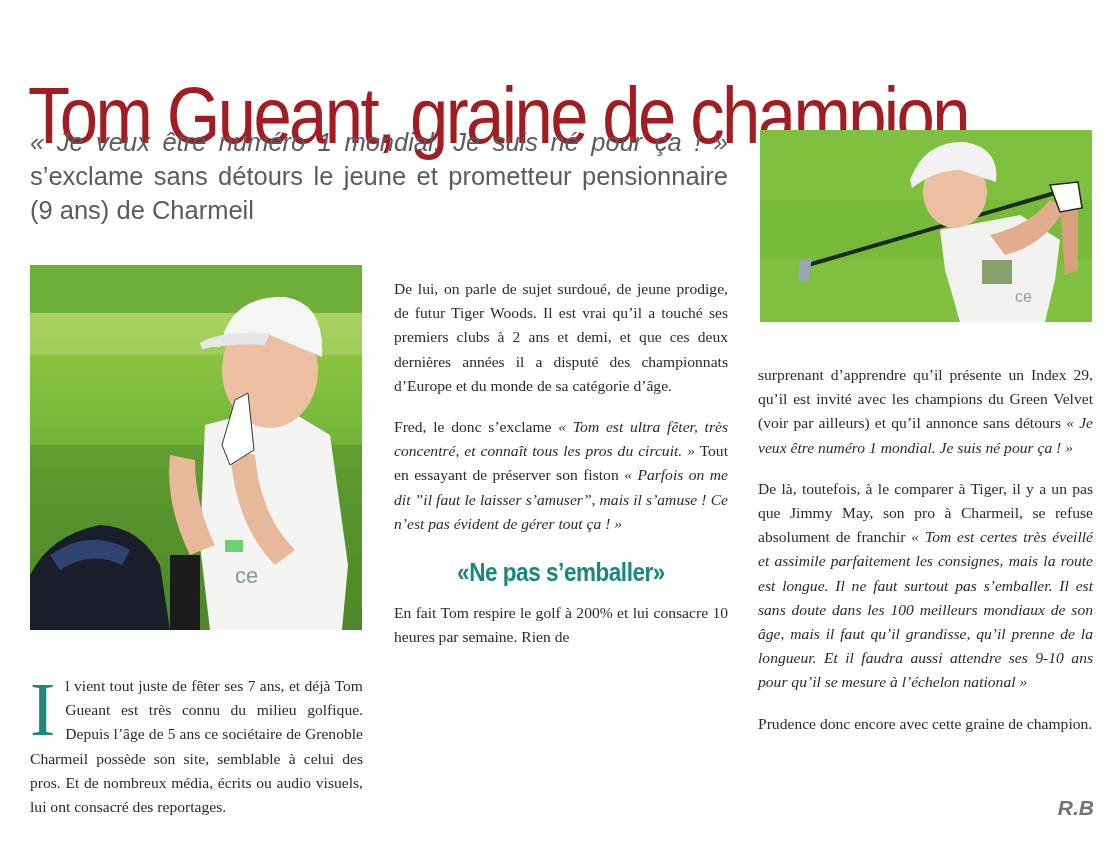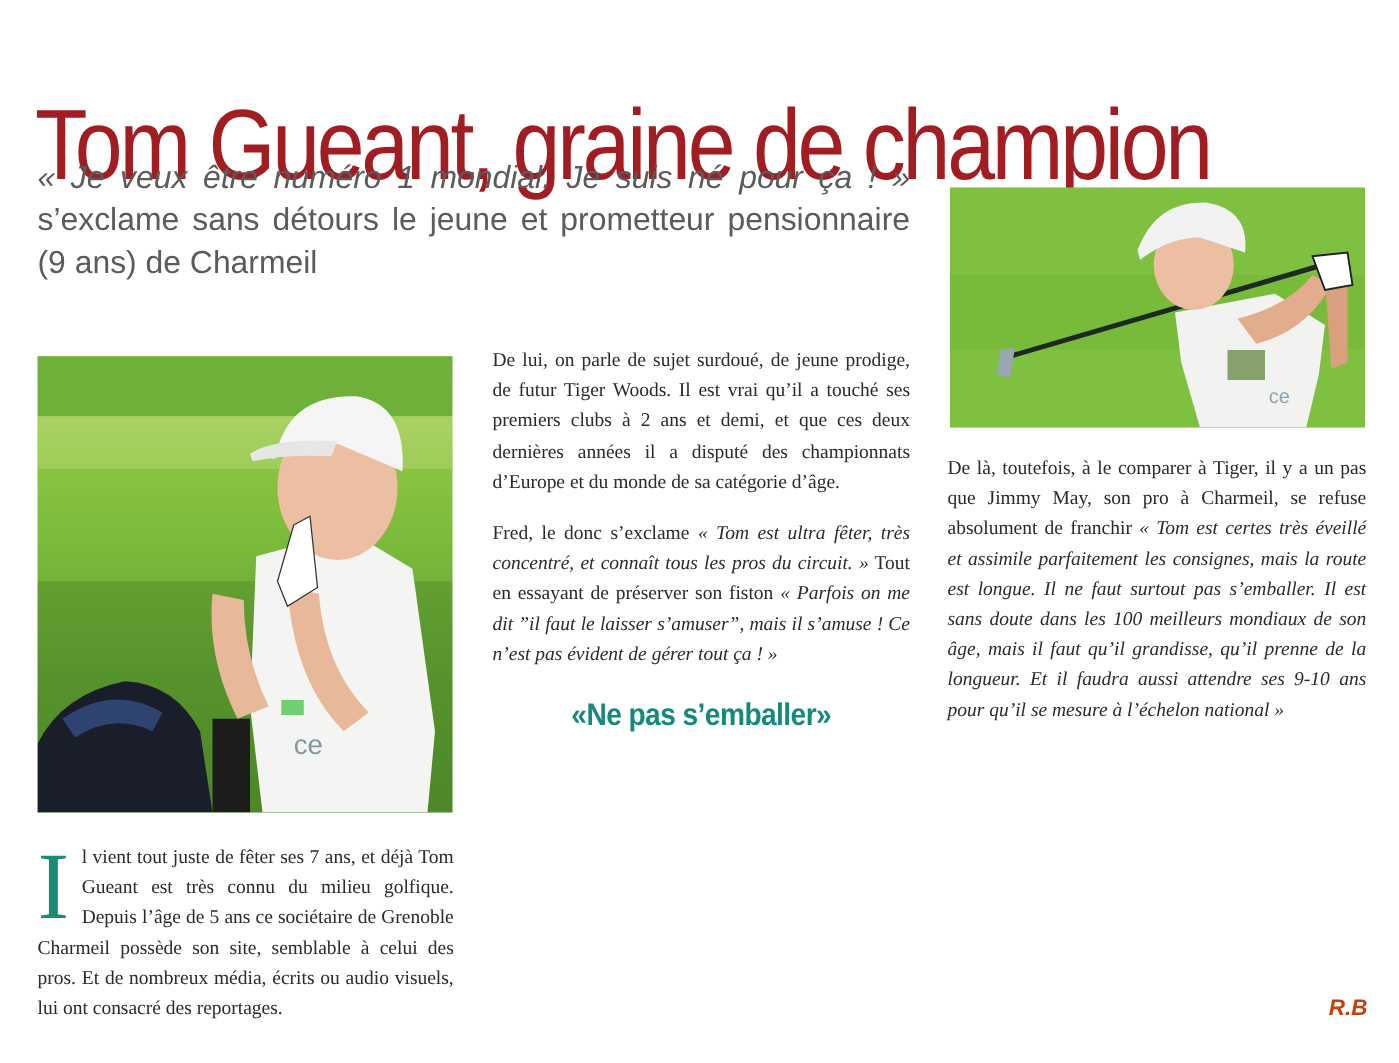--- a/index.html
+++ b/index.html
@@ -1,31 +1,31 @@
 <!DOCTYPE html>
 <html><head>
 <meta charset="utf-8">
 <style>
   html, body { margin:0; padding:0; background:#ffffff; }
   body { width:1119px; height:850px; position:relative; overflow:hidden; font-family:"Liberation Serif", serif; color:#2a2a2a; }
   .title { position:absolute; left:28px; top:14px; font-family:"Liberation Sans", sans-serif; font-size:80px; line-height:96px; color:#a11d22; letter-spacing:-3px; transform:scaleX(0.86); transform-origin:left top; white-space:nowrap; font-weight:normal; }
   .subtitle { position:absolute; left:30px; top:125px; width:698px; font-family:"Liberation Sans", sans-serif; font-size:25.5px; line-height:34px; color:#5b5b5b; text-align:justify; }
   .subtitle .q { font-style:italic; }
-  .photo { position:absolute; overflow:hidden;margin-top:20px; }
+  .photo { position:absolute; overflow:hidden; }
   .photo-left { left:30px; top:265px; width:332px; height:365px; background:linear-gradient(180deg,#79b83a 0%,#8cc640 8%,#a6d15a 14%,#8cc640 22%,#77b73a 45%,#5d9b2e 70%,#4b8528 100%); }
   .photo-right { left:760px; top:130px; width:332px; height:192px; background:linear-gradient(180deg,#7cbf3c 0%,#86c646 40%,#78b93a 100%); }
   .col { position:absolute; font-size:15.6px; line-height:24.2px; text-align:justify; hyphens:auto; }
   .col p { margin:17px 0 9px 0; }
   .col-left { left:30px; top:657px; width:333px; }
   .col-mid { left:394px; top:260px; width:334px; }
   .col-right { left:758px; top:346px; width:335px; }
   .dropcap { float:left; font-size:76px; line-height:62px; color:#1a8a78; margin:4px 10px 0 0; font-family:"Liberation Serif", serif; }
   .subhead { font-family:"Liberation Sans", sans-serif; font-weight:bold; color:#15897b; font-size:25px; text-align:center; margin:24px 0 12px 0; letter-spacing:-0.5px; transform:scaleX(0.9); }
   .it { font-style:italic; }
-  .sig { position:absolute; left:1040px; top:796px; width:54px; text-align:right; font-family:"Liberation Sans", sans-serif; font-weight:bold; font-style:italic; color:#c2410c; font-size:18px; }
+  .sig { position:absolute; left:1040px; top:796px; width:54px; text-align:right; font-family:"Liberation Sans", sans-serif; font-weight:bold; font-style:italic; color:#737373; font-size:21px; }
   svg { display:block; }
 </style>
 </head>
 <body>
 
 <h1 class="title">Tom Gueant, graine de champion</h1>
 
 <div class="subtitle">
   <span class="q">« Je veux être numéro 1 mondial. Je suis né pour ça ! »</span><span> s’exclame sans détours le jeune et prometteur pensionnaire (9 ans) de Charmeil</span>
 </div>
@@ -82,19 +82,22 @@
 </div>
 
 <div class="col col-left">
   <p><span class="dropcap">I</span><span>l vient tout juste de fêter ses 7 ans, et déjà Tom Gueant est très connu du milieu golfique. Depuis l’âge de 5 ans ce sociétaire de Grenoble Charmeil possède son site, semblable à celui des pros. Et de nombreux média, écrits ou audio visuels, lui ont consacré des reportages.</span></p>
 </div>
 
 <div class="col col-mid">
   <p>De lui, on parle de sujet surdoué, de jeune prodige, de futur Tiger Woods. Il est vrai qu’il a touché ses premiers clubs à 2 ans et demi, et que ces deux dernières années il a disputé des championnats d’Europe et du monde de sa catégorie d’âge.</p>
   <p><span>Fred, le donc s’exclame </span><span class="it">« Tom est ultra fêter, très concentré, et connaît tous les pros du circuit. »</span><span> Tout en essayant de préserver son fiston </span><span class="it">« Parfois on me dit ”il faut le laisser s’amuser”, mais il s’amuse ! Ce n’est pas évident de gérer tout ça ! »</span></p>
   <div class="subhead">«Ne pas s’emballer»</div>
+  <p>En fait Tom respire le golf à 200% et lui consacre 10 heures par semaine. Rien de</p>
 </div>
 
 <div class="col col-right">
+  <p><span>surprenant d’apprendre qu’il présente un Index 29, qu’il est invité avec les champions du Green Velvet (voir par ailleurs) et qu’il annonce sans détours </span><span class="it">« Je veux être numéro 1 mondial. Je suis né pour ça ! »</span></p>
   <p><span>De là, toutefois, à le comparer à Tiger, il y a un pas que Jimmy May, son pro à Charmeil, se refuse absolument de franchir </span><span class="it">« Tom est certes très éveillé et assimile parfaitement les consignes, mais la route est longue. Il ne faut surtout pas s’emballer. Il est sans doute dans les 100 meilleurs mondiaux de son âge, mais il faut qu’il grandisse, qu’il prenne de la longueur. Et il faudra aussi attendre ses 9-10 ans pour qu’il se mesure à l’échelon national »</span></p>
+  <p>Prudence donc encore avec cette graine de champion.</p>
 </div>
 
 <div class="sig">R.B</div>
 
 </body></html>

